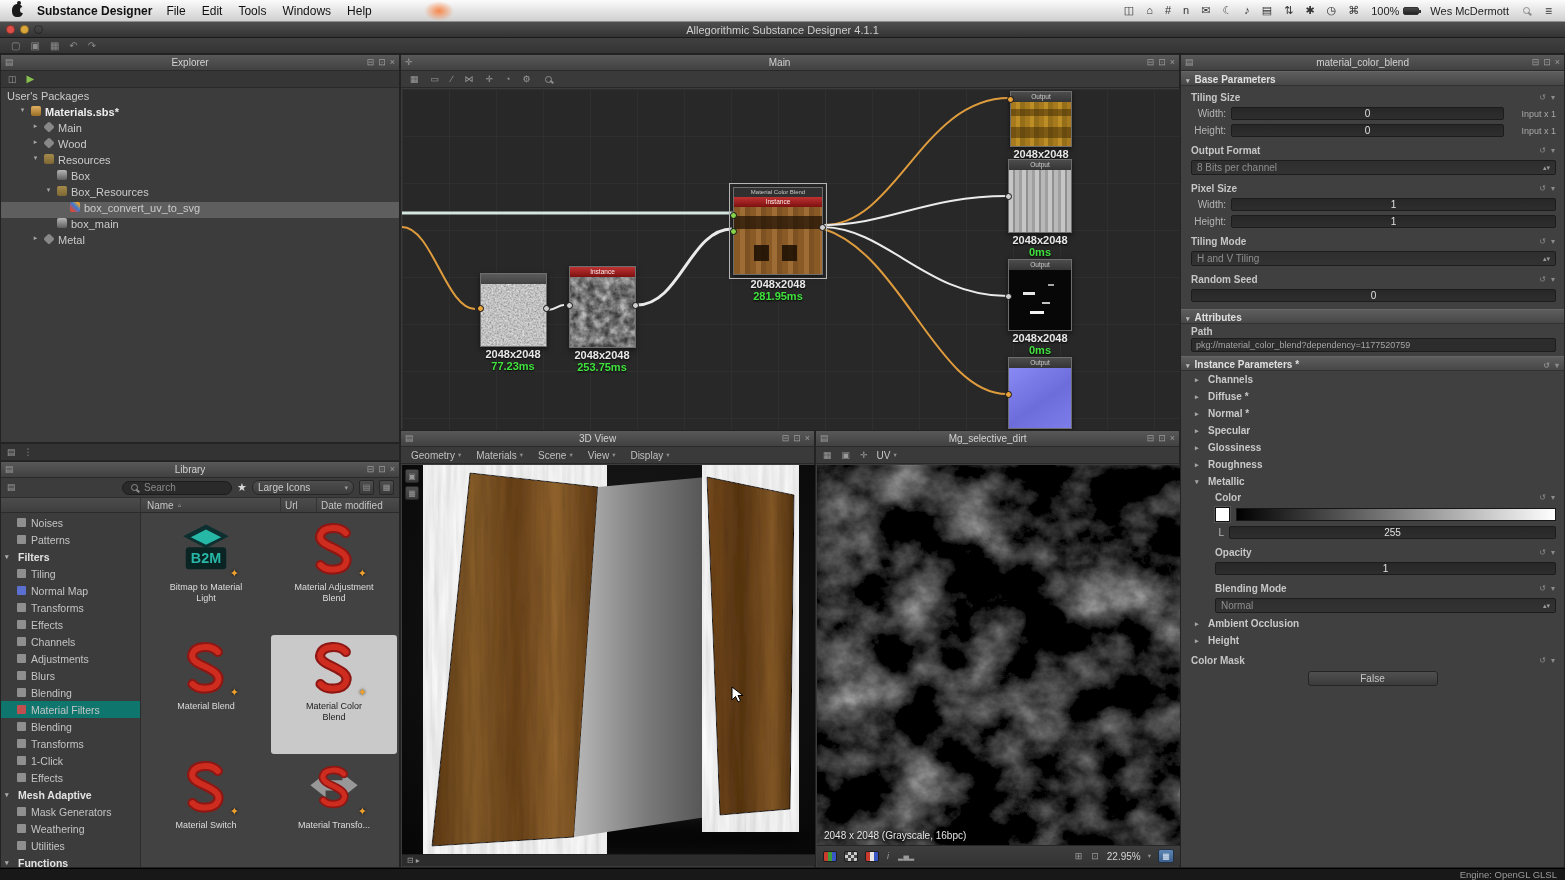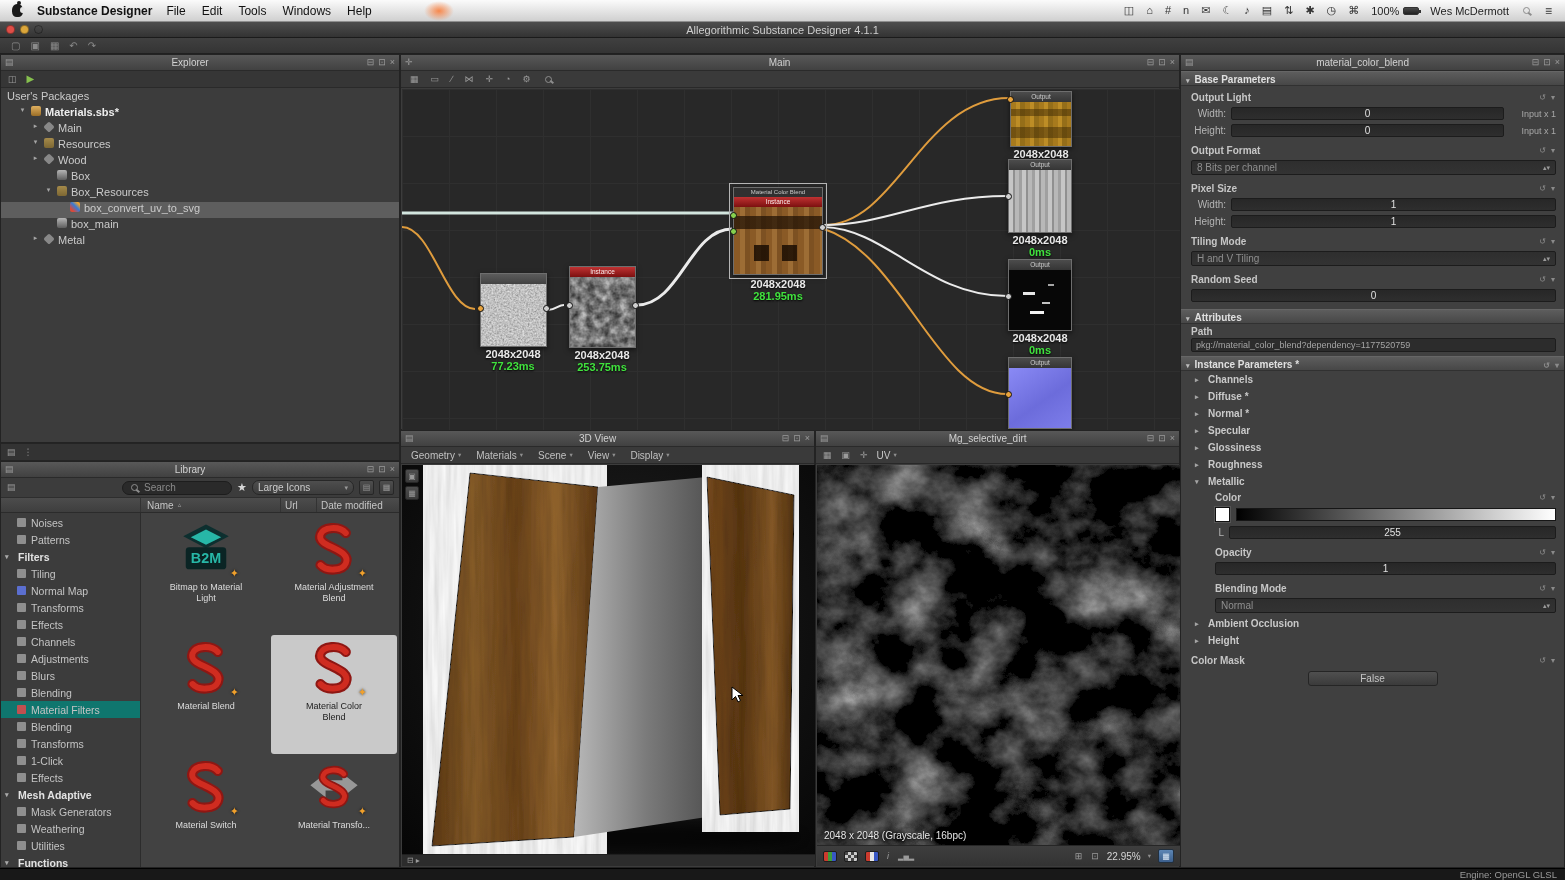--- a/index.html
+++ b/index.html
@@ -237,28 +237,28 @@
           <span class="tarrow">▾</span>
           <span class="tico package-icon"></span>
           <span class="b">Materials.sbs*</span>
         </div>
         <div class="trow" style="padding-left: 30px;">
           <span class="tarrow">▸</span>
           <span class="tico graph-icon"></span>
           <span class="">Main</span>
         </div>
         <div class="trow" style="padding-left: 30px;">
+          <span class="tarrow">▸</span>
+          <span class="tico graph-icon"></span>
+          <span class="">Wood</span>
+        </div>
+        <div class="trow" style="padding-left: 30px;">
           <span class="tarrow">▾</span>
           <span class="tico folder-icon"></span>
           <span class="">Resources</span>
-        </div>
-        <div class="trow" style="padding-left: 30px;">
-          <span class="tarrow">▸</span>
-          <span class="tico graph-icon"></span>
-          <span class="">Wood</span>
         </div>
         <div class="trow" style="padding-left: 43px;">
           <span class="tarrow"></span>
           <span class="tico bitmap-icon"></span>
           <span class="">Box</span>
         </div>
         <div class="trow" style="padding-left: 43px;">
           <span class="tarrow">▾</span>
           <span class="tico folder-icon"></span>
           <span class="">Box_Resources</span>
@@ -715,21 +715,21 @@
           <span class="gi">×</span>
         </span>
     </div>
 
     <div class="sechead">
       <span class="sarr">▾</span>
       <span>Base Parameters</span>
     </div>
 
     <div class="prow plabelrow">
-      <span class="plabel">Output Light</span>
+      <span class="plabel">Tiling Size</span>
       <span class="rowicons">
           <span class="gi">↺</span>
           <span class="gi">▾</span>
         </span>
     </div>
     <div class="prow">
       <span class="flabel">Width:</span>
       <span class="pslider">0</span>
       <span class="linktext">Input x 1</span>
     </div>

